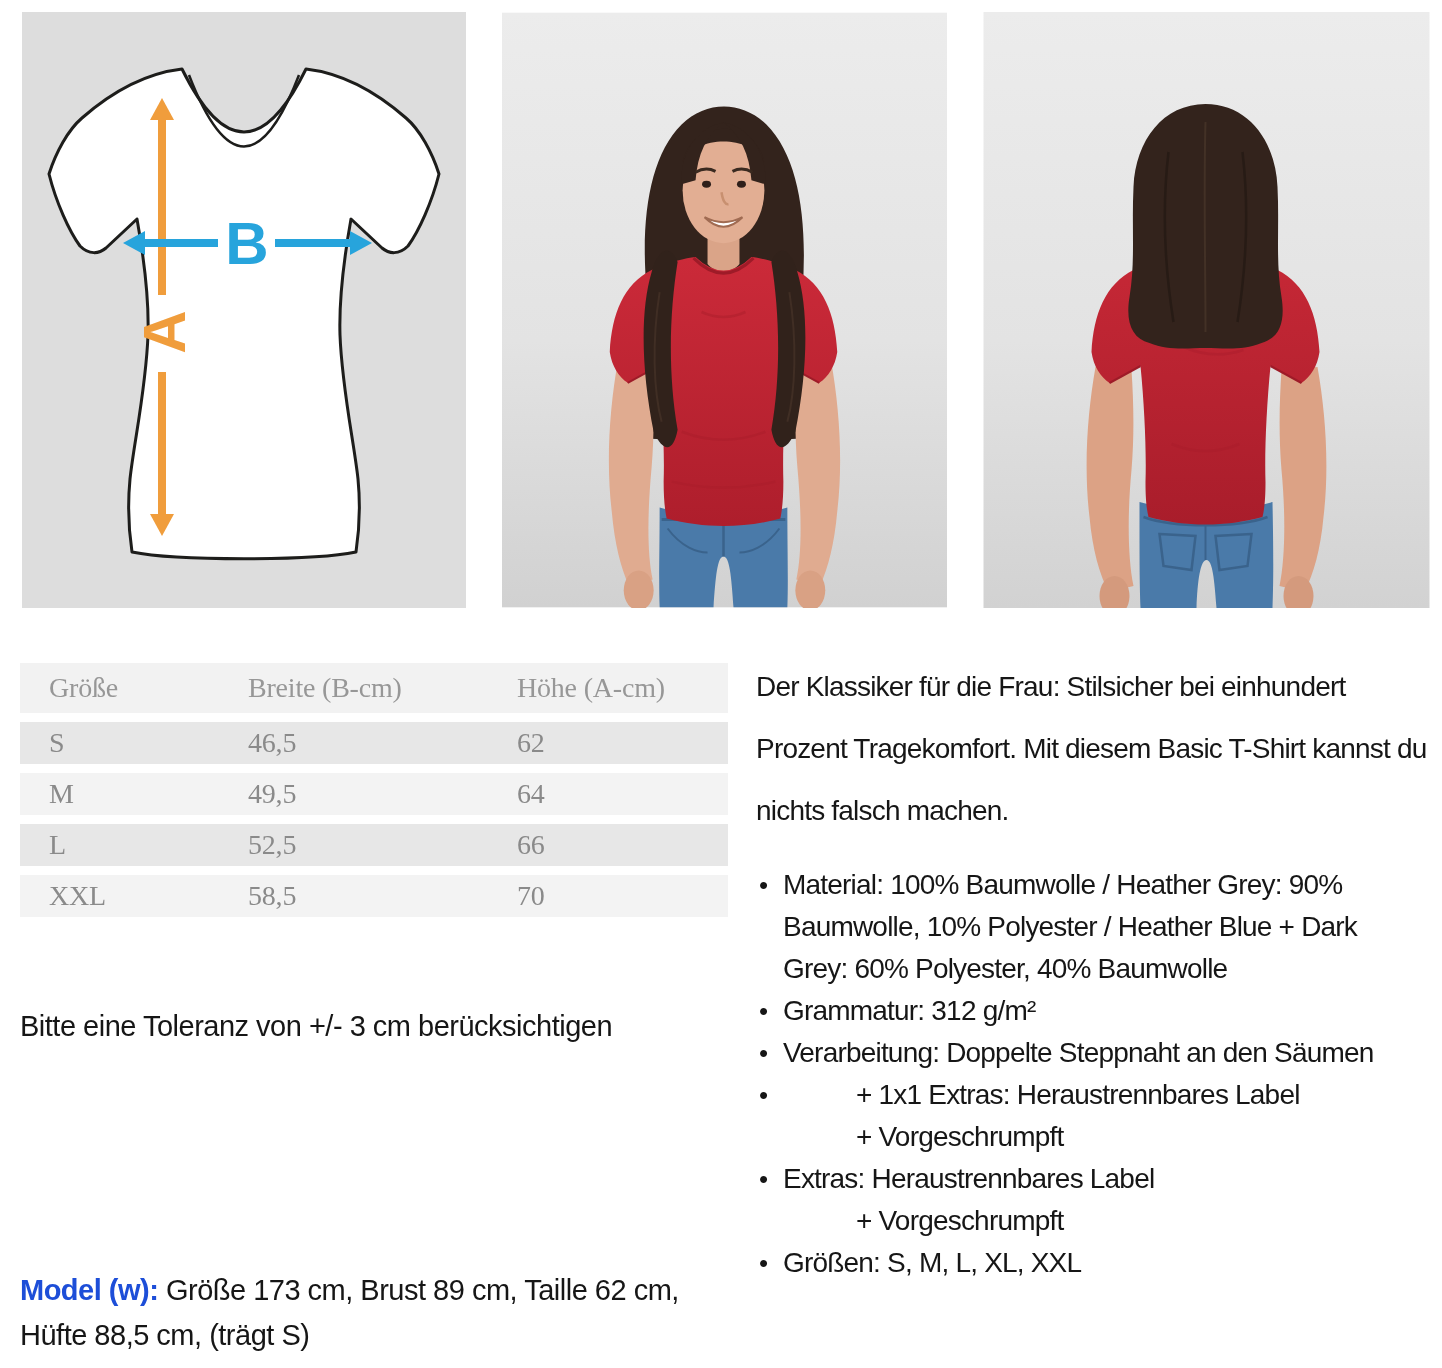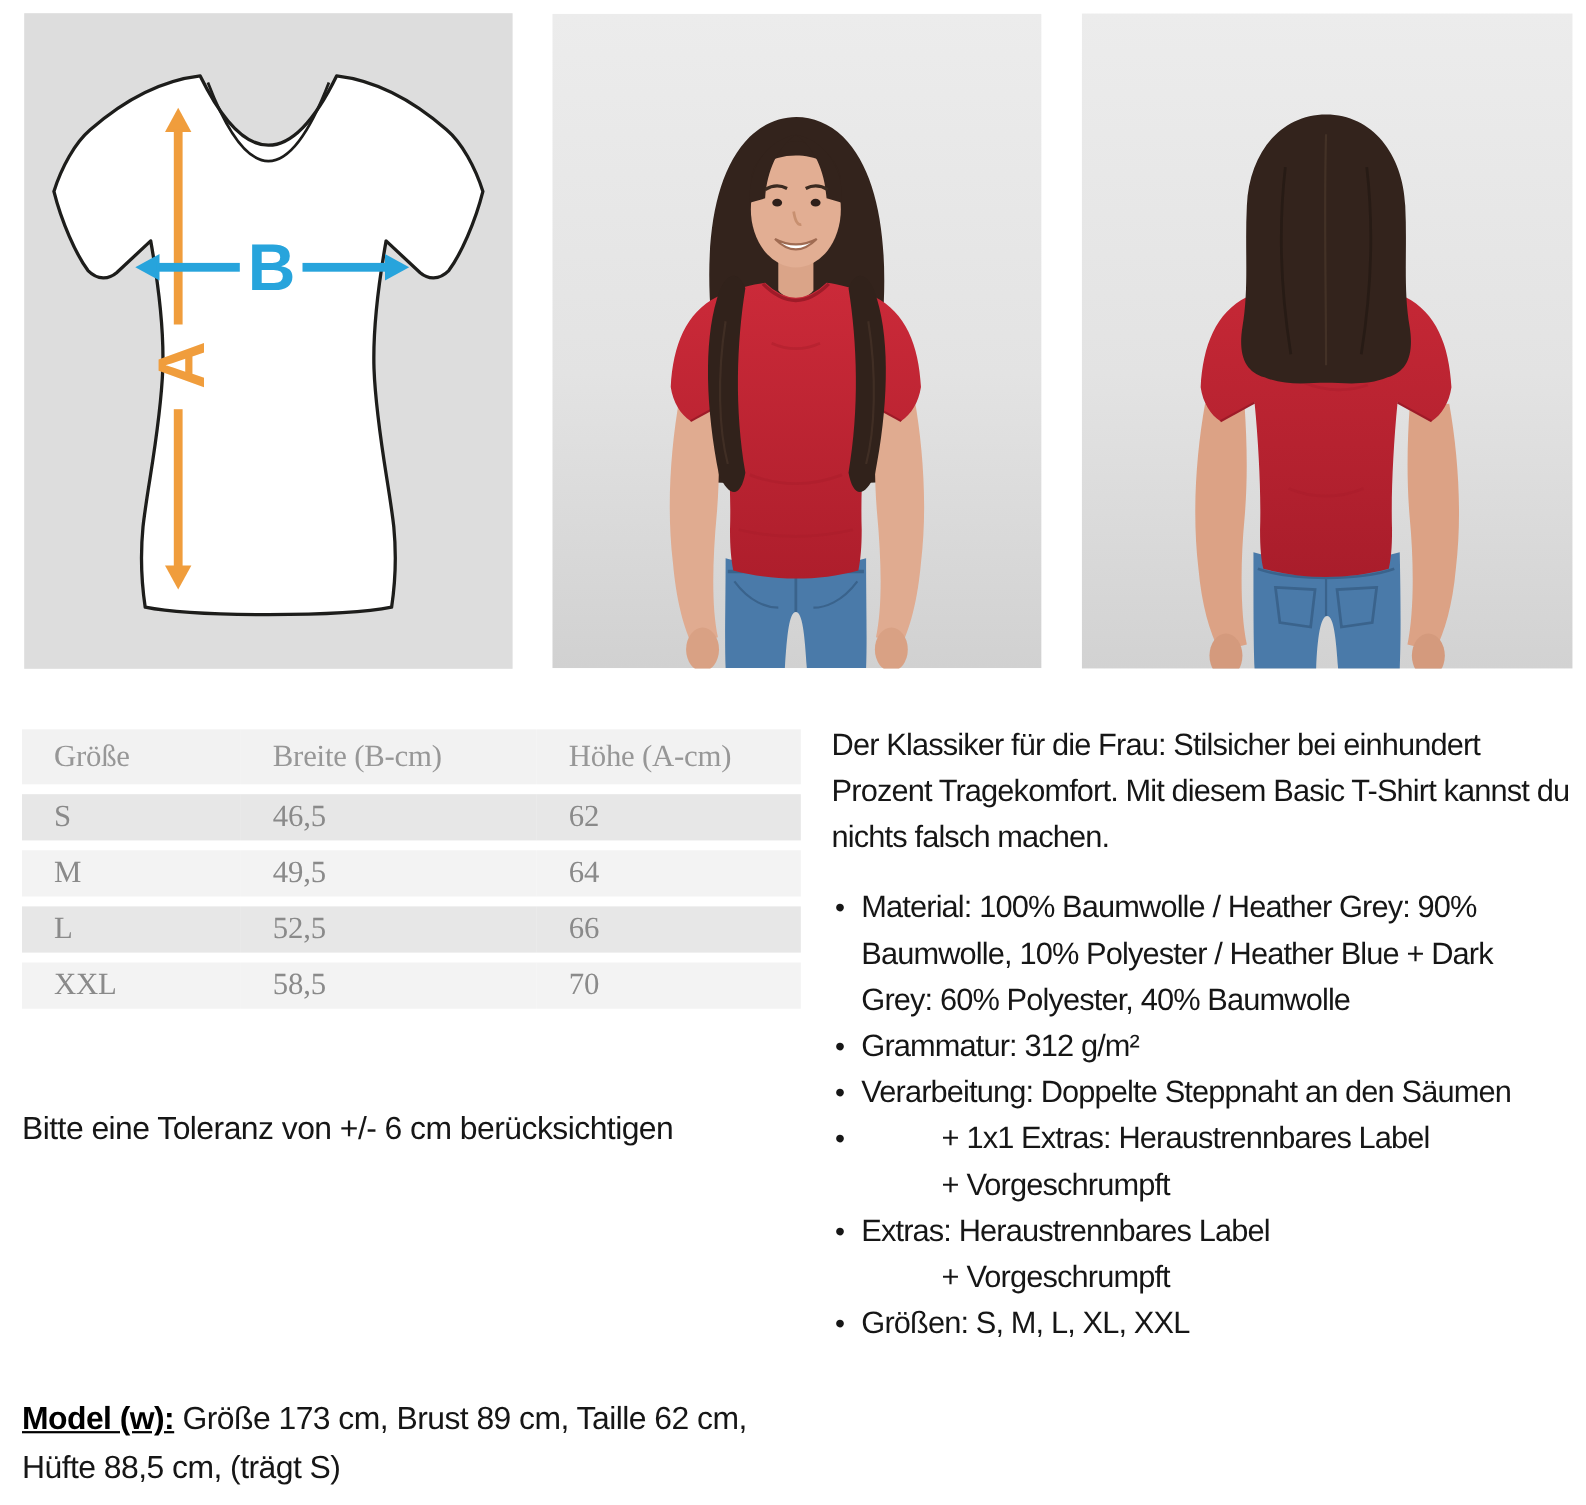--- a/index.html
+++ b/index.html
@@ -19,24 +19,24 @@
     height:50px;padding:0 0 0 29px;}
   table.size-table td{color:#8a8a8a;height:42px;padding:0 0 0 29px;}
   table.size-table tbody tr:nth-child(odd) td{background:#e7e7e7;}
   table.size-table tbody tr:nth-child(even) td{background:#f3f3f3;}
 
   .tolerance{position:absolute;left:20px;top:1010px;margin:0;
     font-size:29px;letter-spacing:-0.5px;color:#161616;}
 
   .model-note{position:absolute;left:20px;top:1268px;width:720px;margin:0;
     font-size:29px;line-height:45px;letter-spacing:-0.5px;color:#161616;}
-  .model-note strong{font-weight:bold;color:#000000;text-decoration:underline;}
+  .model-note strong{font-weight:bold;color:#1d4ed8;}
 
   .description{position:absolute;left:756px;top:656px;width:686px;color:#161616;}
-  .description .intro{margin:0 0 22px 0;font-size:28px;line-height:42px;letter-spacing:-0.8px;}
+  .description .intro{margin:0 0 22px 0;font-size:28px;line-height:62px;letter-spacing:-0.8px;}
   .description ul{list-style:none;margin:0;padding:0;width:652px;
     font-size:28px;line-height:42px;letter-spacing:-0.8px;}
   .description li{position:relative;padding-left:27px;}
   .description li.sub{padding-left:100px;}
   .description .marker{position:absolute;left:3px;top:0;font-size:26px;color:#161616;}
 </style>
 </head>
 <body>
 
 <div class="page">
@@ -234,21 +234,21 @@
         <td>66</td>
       </tr>
       <tr>
         <td>XXL</td>
         <td>58,5</td>
         <td>70</td>
       </tr>
     </tbody>
   </table>
 
-  <p class="tolerance">Bitte eine Toleranz von +/- 6 cm berücksichtigen</p>
+  <p class="tolerance">Bitte eine Toleranz von +/- 3 cm berücksichtigen</p>
 
   <p class="model-note"><strong>Model (w):</strong><span> Größe 173 cm, Brust 89 cm, Taille 62 cm, Hüfte 88,5 cm, (trägt S)</span></p>
 
   <div class="description">
     <p class="intro">Der Klassiker für die Frau: Stilsicher bei einhundert Prozent Tragekomfort. Mit diesem Basic T-Shirt kannst du nichts falsch machen.</p>
     <ul>
       <li><span class="marker">•</span><span>Material: 100% Baumwolle / Heather Grey: 90% Baumwolle, 10% Polyester / Heather Blue + Dark Grey: 60% Polyester, 40% Baumwolle</span></li>
       <li><span class="marker">•</span><span>Grammatur: 312 g/m²</span></li>
       <li><span class="marker">•</span><span>Verarbeitung: Doppelte Steppnaht an den Säumen</span></li>
       <li><span class="marker">•</span></li>

